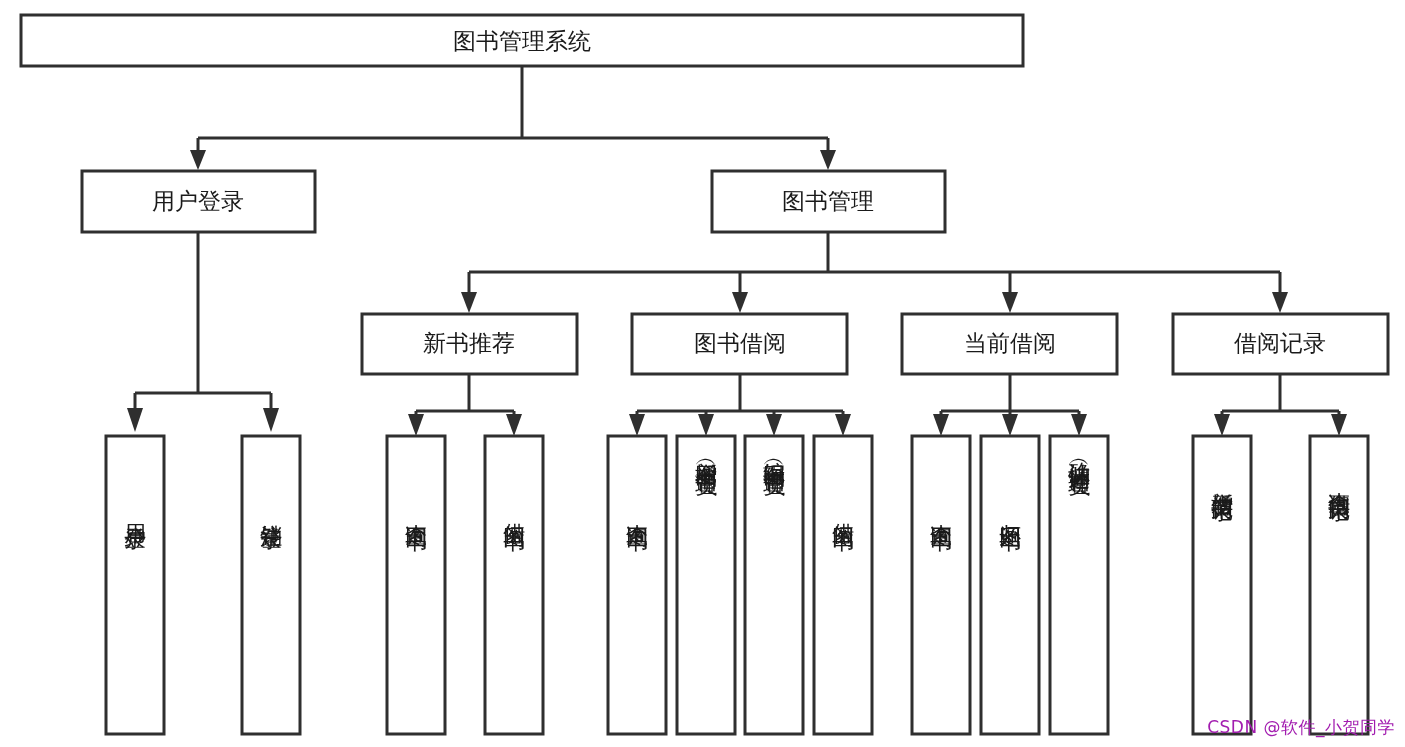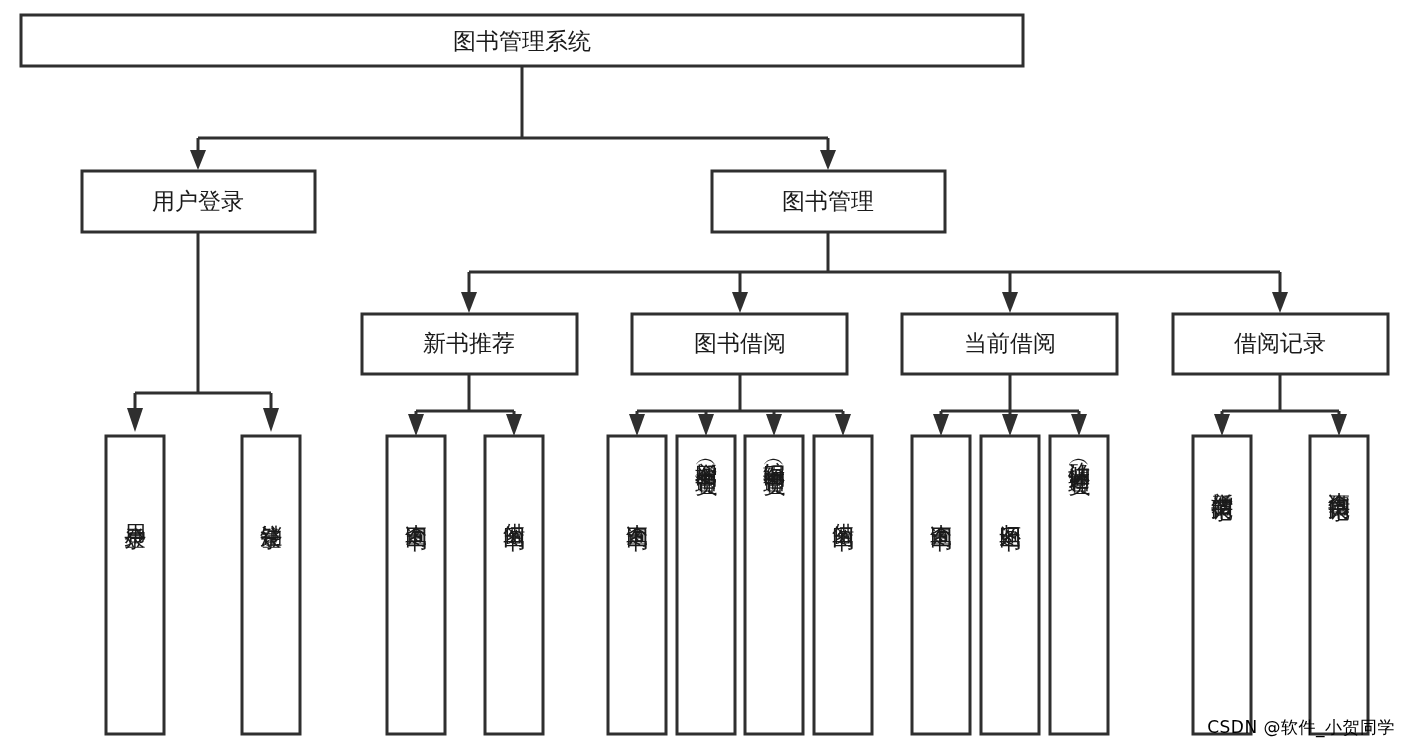--- a/index.html
+++ b/index.html
@@ -68,21 +68,21 @@
     letter-spacing: 2px;
     color: #1a1a1a;
     white-space: nowrap;
   }
   .watermark {
     position: absolute;
     right: 10px;
     bottom: 8px;
     font-family: "DejaVu Sans", "Liberation Sans", sans-serif;
     font-size: 17px;
-    color: #000000;
+    color: #a21caf;
     letter-spacing: 0.5px;
     white-space: nowrap;
   }
 </style>
 </head>
 <body>
 
 <div id="diagram-root">
 
   <svg class="diagram-svg" viewBox="0 0 1405 747" xmlns="http://www.w3.org/2000/svg">

